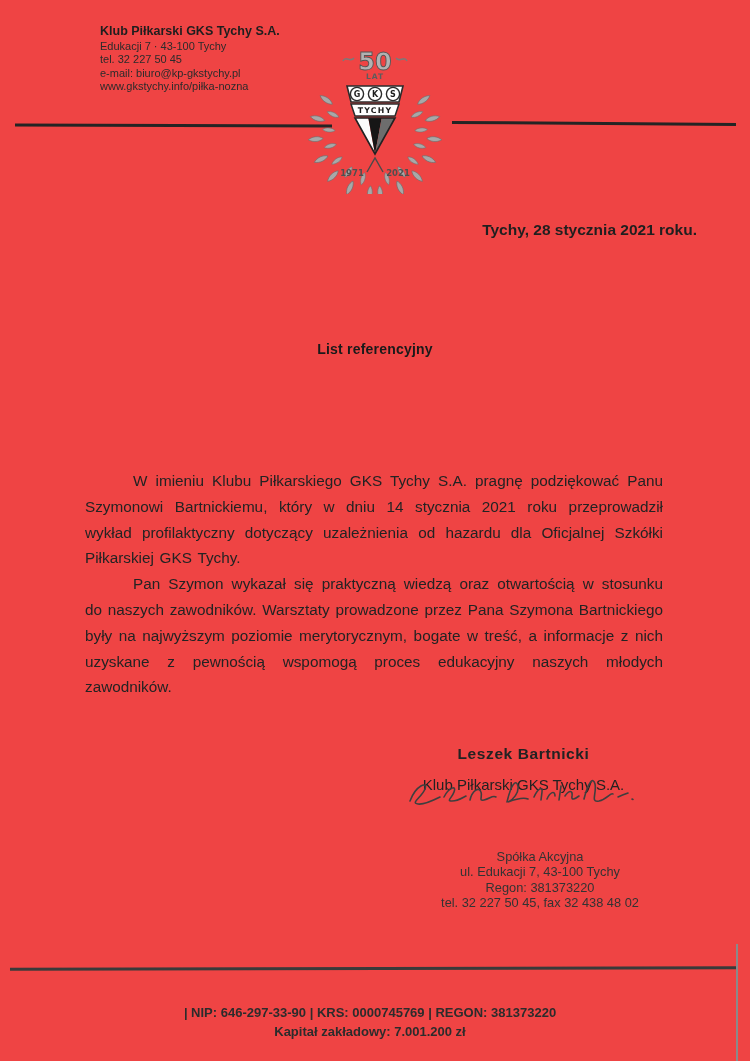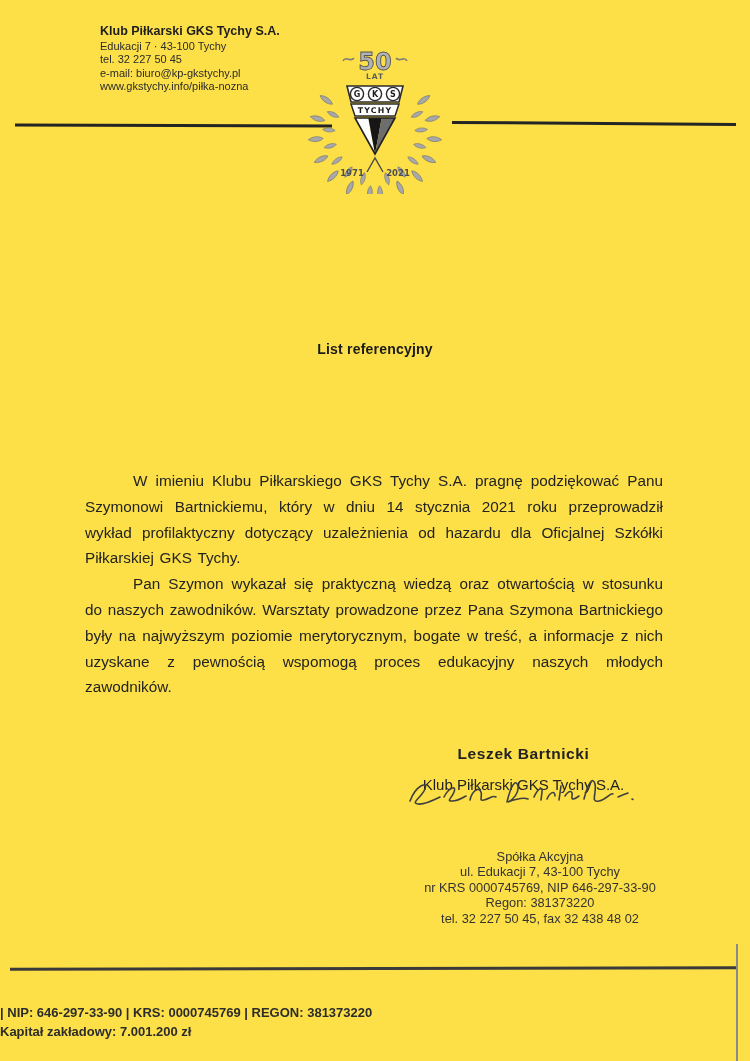--- a/index.html
+++ b/index.html
@@ -1,17 +1,17 @@
 <!DOCTYPE html>
 <html><head>
 <meta charset="utf-8">
 <style>
   html,body{margin:0;padding:0;background:#e8e8e8;}
   .page{
-    position:relative;width:750px;height:1061px;background:#fde047;
+    position:relative;width:750px;height:1061px;background:#ef4444;
     font-family:"Liberation Sans",sans-serif;color:#262626;overflow:hidden;
     margin:0 auto;
   }
   
   .sender{position:absolute;left:100px;top:25px;font-size:11px;line-height:13.2px;color:#2b2b2b;}
   .sender .name{font-weight:700;font-size:12.5px;margin-bottom:2px;color:#1e1e1e;}
   
   .rule{position:absolute;background:#242424;}
   .rule-top-left{left:15px;top:124px;width:317px;height:3px;transform:rotate(0.2deg);}
   .rule-top-right{left:452px;top:122px;width:284px;height:3px;transform:rotate(0.45deg);}
@@ -32,21 +32,21 @@
   .signature{position:absolute;left:396px;top:745px;width:255px;text-align:center;color:#222;}
   .sig-name{font-size:15.5px;font-weight:600;letter-spacing:.6px;}
   .sig-role{font-size:13.5px;margin-top:3px;}
   .sig-script{position:absolute;left:8px;top:28px;width:232px;height:42px;}
   .sig-company{font-size:15px;margin-top:13px;}
   
   .stamp{position:absolute;left:400px;top:849px;width:280px;text-align:center;
     font-size:12.8px;line-height:15.4px;color:#333;}
   .stamp .stamp-name{font-weight:700;font-size:14px;color:#222;}
   
-  .footer{position:absolute;left:0;top:1003px;width:740px;
+  .footer{position:absolute;left:0;top:1003px;width:740px;text-align:center;
     font-size:13px;font-weight:700;line-height:19px;color:#2c2c2c;}
 </style>
 </head>
 <body>
 
 <div class="page">
 
   <div class="sender">
     <div class="name">Klub Piłkarski GKS Tychy S.A.</div>
     <div>Edukacji 7 · 43-100 Tychy</div>
@@ -115,20 +115,21 @@
         <polygon points="76.7,72 90,72 70,108" fill="#6d6d6d"></polygon>
         <polygon points="50,72 90,72 70,108" fill="none" stroke="#222" stroke-width="1.6"></polygon>
         <path d="M62,126 L70,112 L78,126" fill="none" stroke="#4a4a4a" stroke-width="1.4"></path>
       </g>
 
       <text x="47" y="130" text-anchor="middle" font-family="DejaVu Sans, sans-serif" font-size="8.5" font-weight="700" fill="#4f4f4f">1971</text>
       <text x="93" y="130" text-anchor="middle" font-family="DejaVu Sans, sans-serif" font-size="8.5" font-weight="700" fill="#4f4f4f">2021</text>
     </svg>
   </div>
 
+  <div class="dateline">Tychy, 28 stycznia 2021 roku.</div>
 
   <h1 class="title">List referencyjny</h1>
 
   <main class="body">
     <p>W imieniu Klubu Piłkarskiego GKS Tychy S.A. pragnę podziękować Panu Szymonowi Bartnickiemu, który w dniu 14 stycznia 2021 roku przeprowadził wykład profilaktyczny dotyczący uzależnienia od hazardu dla Oficjalnej Szkółki Piłkarskiej GKS Tychy.</p>
     <p>Pan Szymon wykazał się praktyczną wiedzą oraz otwartością w stosunku do naszych zawodników. Warsztaty prowadzone przez Pana Szymona Bartnickiego były na najwyższym poziomie merytorycznym, bogate w treść, a informacje z nich uzyskane z pewnością wspomogą proces edukacyjny naszych młodych zawodników.</p>
   </main>
 
   <div class="signature">
     <div class="sig-name">Leszek Bartnicki</div>
@@ -146,21 +147,20 @@
         <path d="M214,24 C218,22 221,21 224,20"></path>
         <path d="M228,26 L229,26.5"></path>
       </g>
     </svg>
     <div class="sig-company">Klub Piłkarski GKS Tychy S.A.</div>
   </div>
 
   <div class="stamp">
     <div>Spółka Akcyjna</div>
     <div>ul. Edukacji 7,  43-100 Tychy</div>
-    <div>nr KRS 0000745769, NIP 646-297-33-90</div>
     <div>Regon: 381373220</div>
     <div>tel. 32 227 50 45, fax 32 438 48 02</div>
   </div>
 
   <div class="rule rule-bottom"></div>
   <div class="scan-artifact"></div>
 
   <footer class="footer">
     <div>| NIP: 646-297-33-90 | KRS: 0000745769 | REGON: 381373220</div>
     <div>Kapitał zakładowy: 7.001.200 zł</div>

